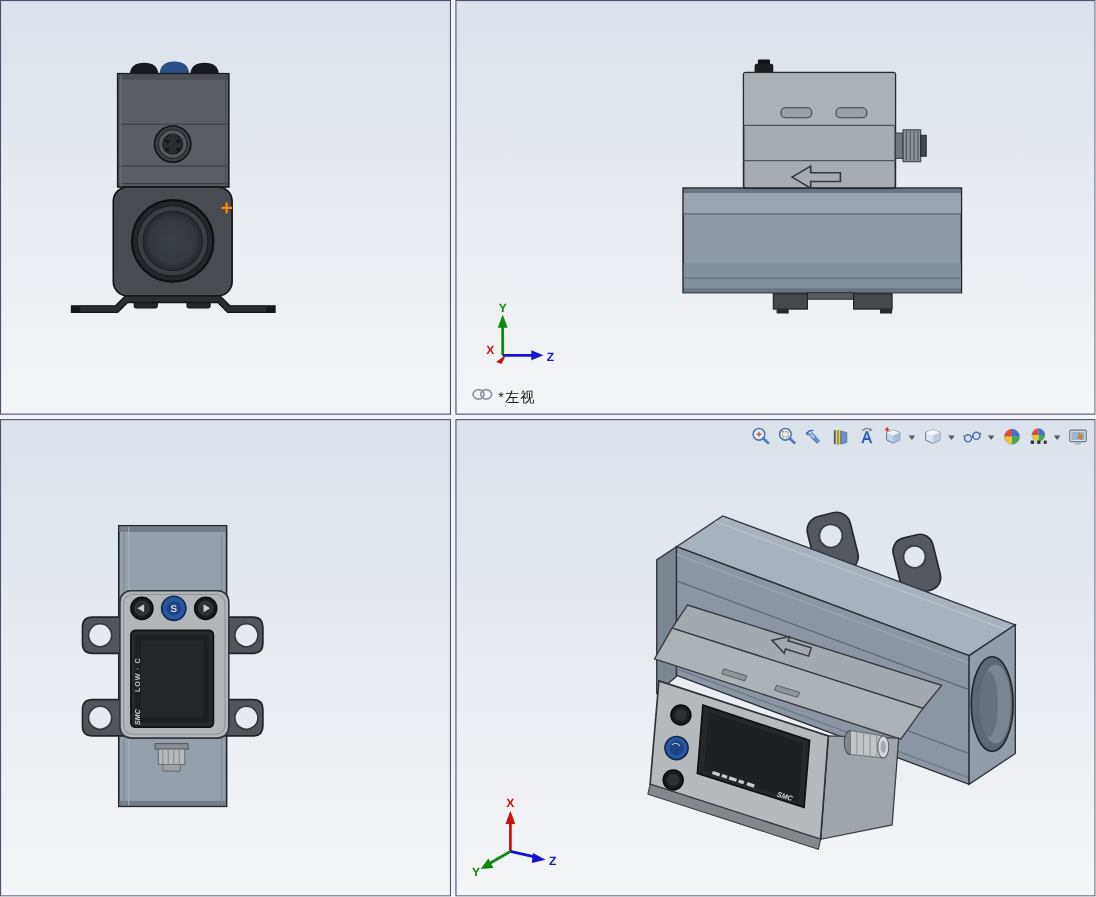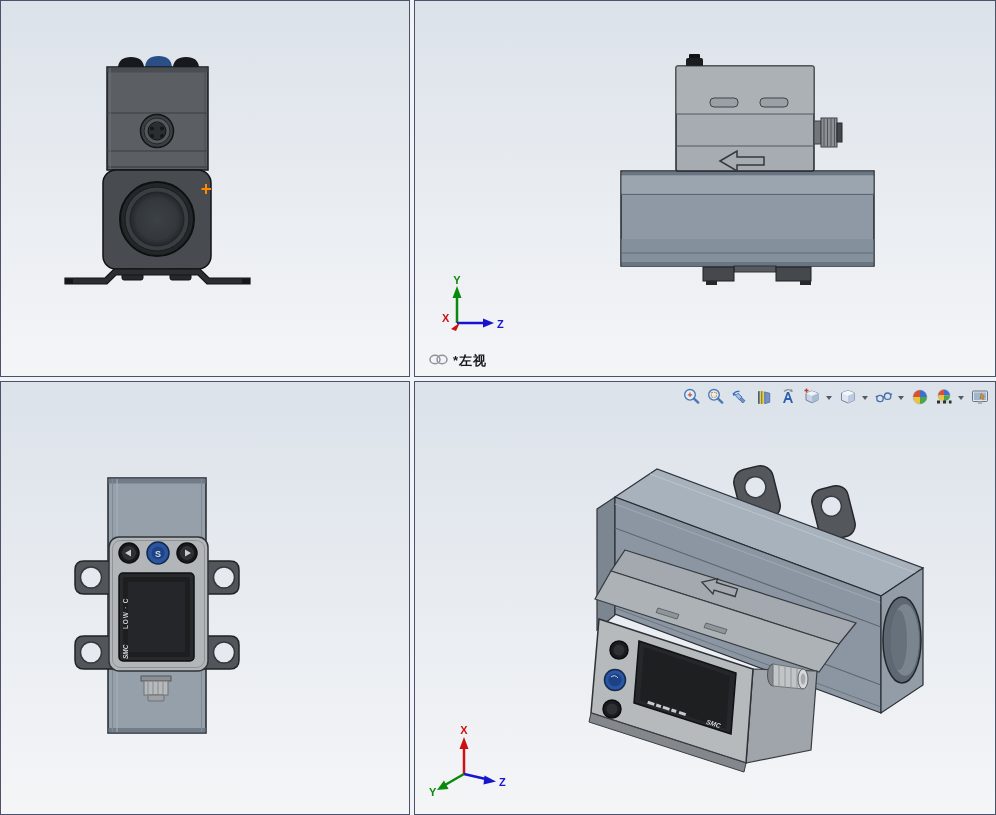--- a/index.html
+++ b/index.html
@@ -8,21 +8,21 @@
   .vp{position:absolute;border:1px solid #4d526b;background:linear-gradient(180deg,#dce2ea 0%,#e7ebf0 45%,#f4f5f7 100%);overflow:hidden}
   #vp-tl{left:0;top:0;width:410px;height:377px}
   #vp-tr{left:414px;top:0;width:582px;height:377px}
   #vp-bl{left:0;top:381px;width:410px;height:434px}
   #vp-br{left:414px;top:381px;width:582px;height:434px}
   .splitter{position:absolute;background:transparent}
   #split-v{left:410px;top:0;width:4px;height:815px}
   #split-h{left:0;top:377px;width:996px;height:4px}
   svg.canvas{position:absolute;left:0;top:0;display:block}
   .view-label{position:absolute;left:14px;top:351px;display:flex;align-items:center;gap:5px}
-  .view-label .lbl{font-size:13px;font-weight:bold;color:#17181c;letter-spacing:1px}
+  .view-label .lbl{font-size:13px;font-weight:normal;color:#17181c;letter-spacing:1px}
   .hud{position:absolute;top:2px;right:5px;display:flex;align-items:center;gap:3px;height:26px;z-index:5}
   .tb-btn{width:21px;height:21px;display:inline-flex;align-items:center;justify-content:center;border-radius:3px;cursor:default}
   .tb-btn svg{width:20px;height:20px}
   .tb-dd{width:9px;height:21px;position:relative}
   .tb-dd::after{content:"";position:absolute;left:1px;top:9px;border-left:3.5px solid transparent;border-right:3.5px solid transparent;border-top:4px solid #565b61}
 </style>
 </head>
 <body>
 
 <div class="vp" id="vp-tl">

